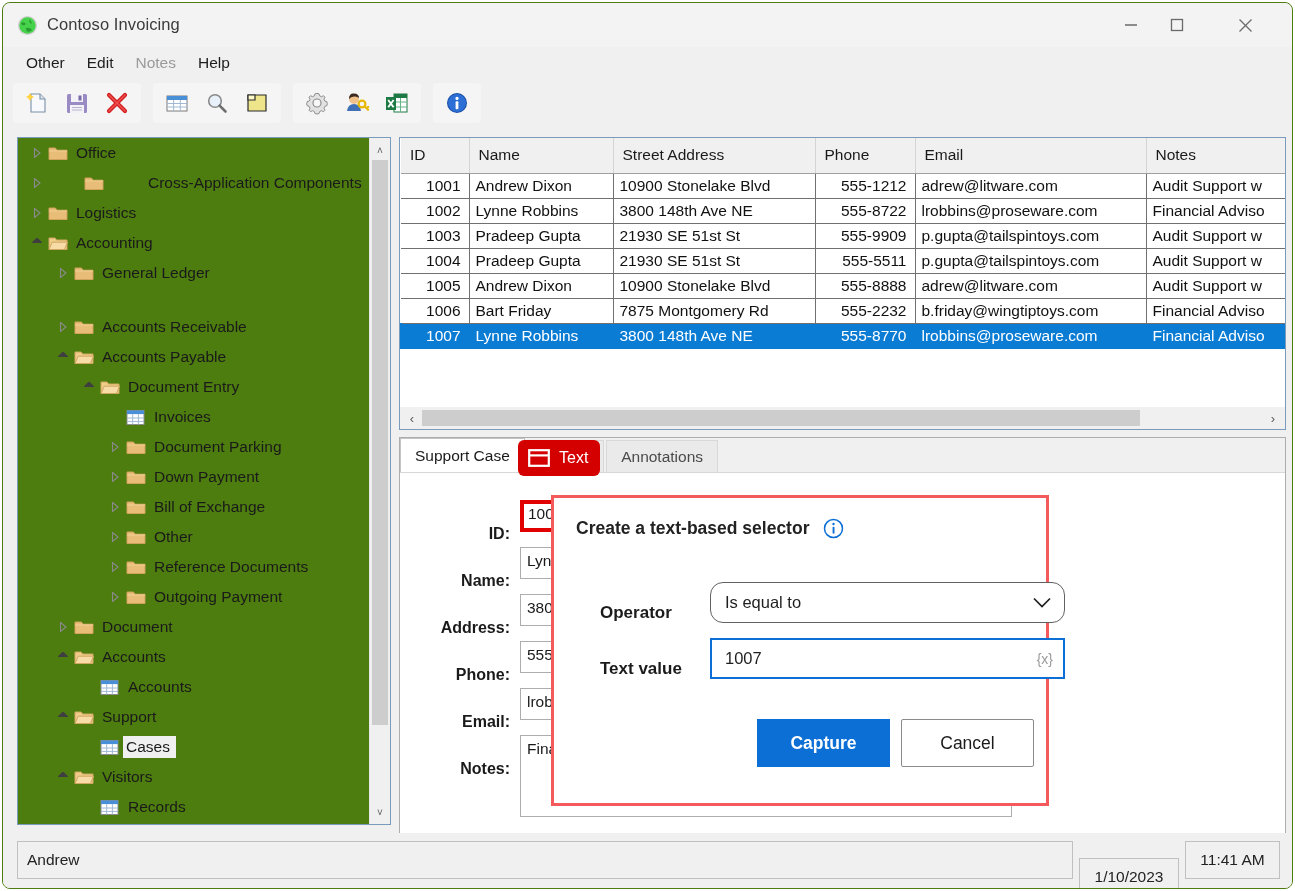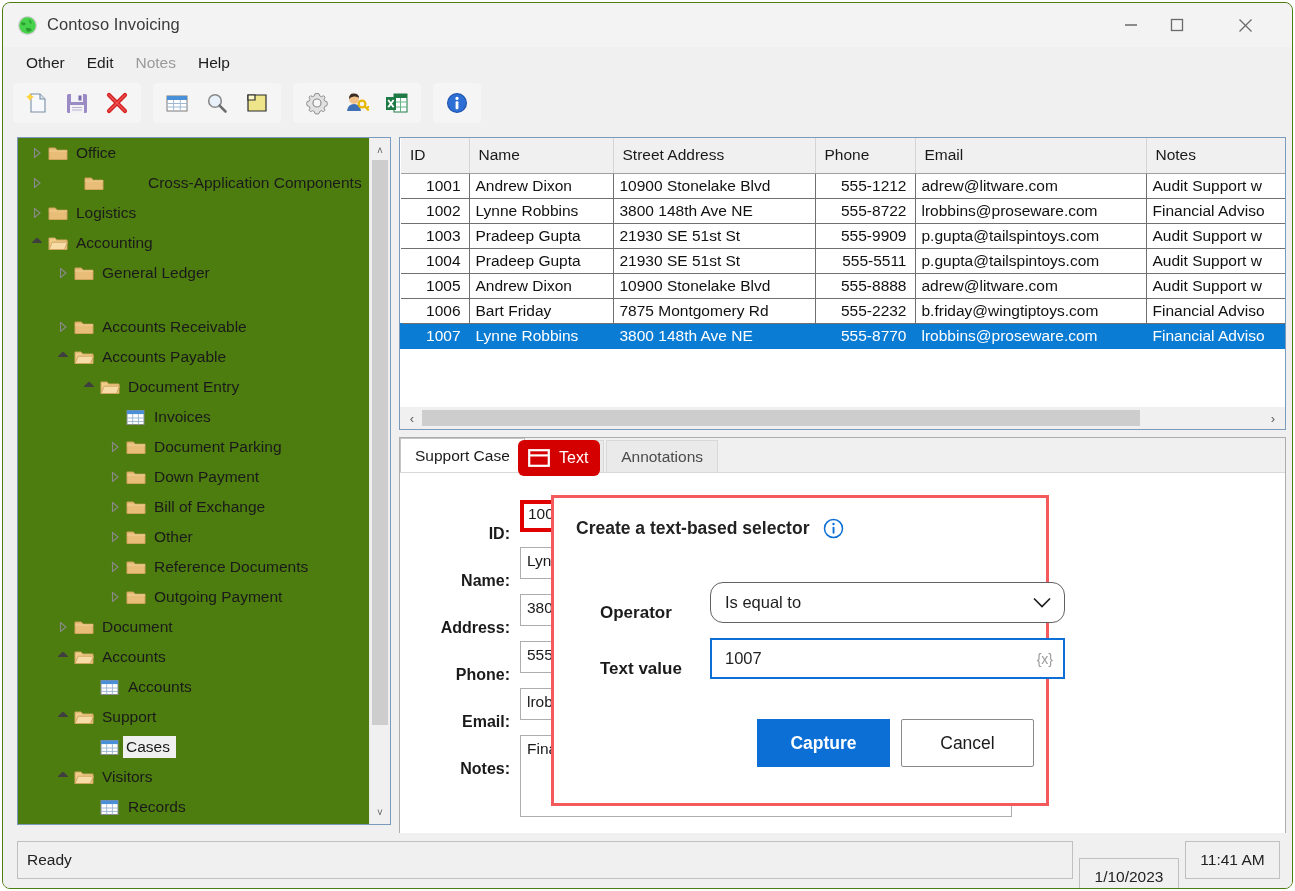--- a/index.html
+++ b/index.html
@@ -1000,21 +1000,21 @@
           <div class="frow" style="top: 263px;">
             <span class="flabel">Notes:</span>
             <div class="finput tall">Financial Advisor</div>
           </div>
         </div>
     </div>
 
   </div>
 
   <div id="statusbar">
-    <div class="sb-cell" id="sb-ready">Ready</div>
+    <div class="sb-cell" id="sb-ready">Andrew</div>
     <div class="sb-cell" id="sb-date">1/10/2023</div>
     <div class="sb-cell" id="sb-time">11:41 AM</div>
   </div>
 
   <div id="text-badge">
     <span class="bicon">
       <svg width="22" height="18" viewBox="0 0 22 18">
         <rect x="1.2" y="1.2" width="19.6" height="15.6" fill="none" stroke="#ffffff" stroke-width="2.2"></rect>
         <line x1="1.2" y1="6.4" x2="20.8" y2="6.4" stroke="#ffffff" stroke-width="2.2"></line>
       </svg>

